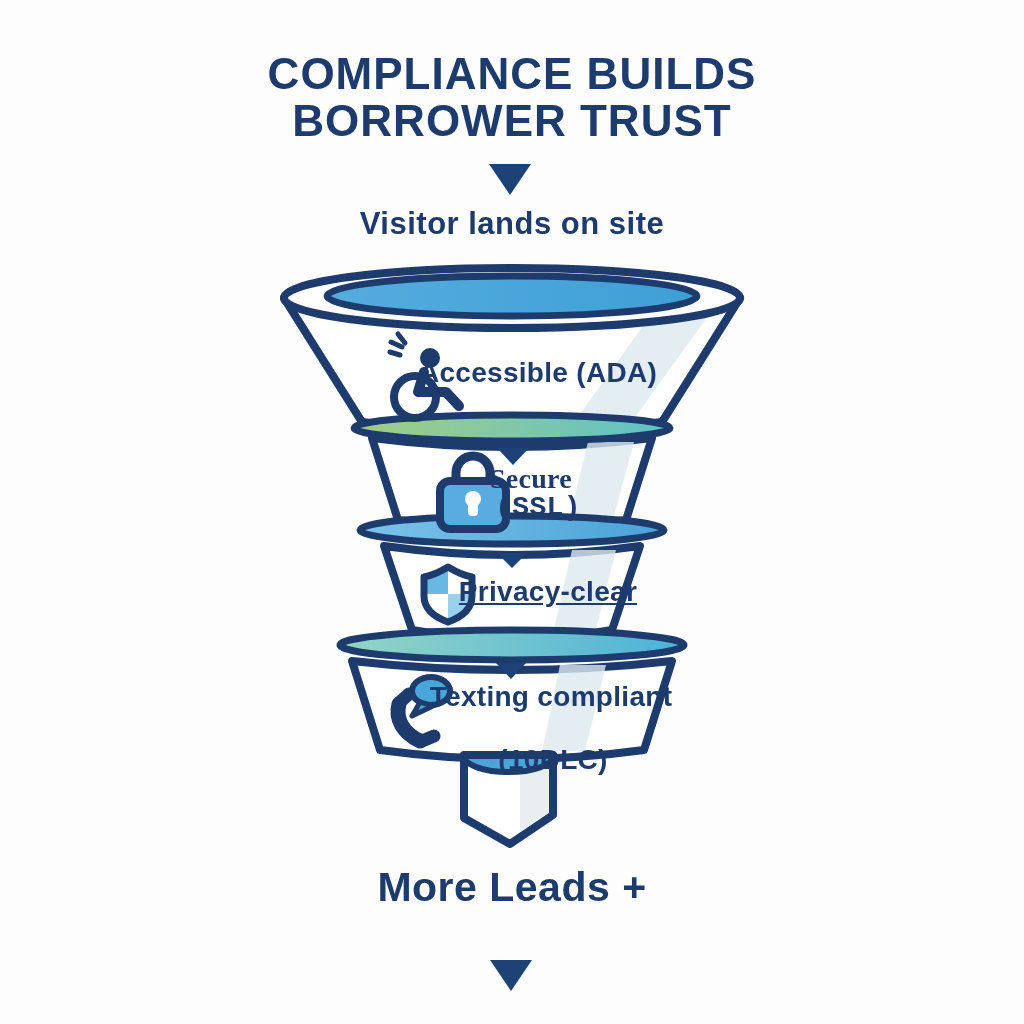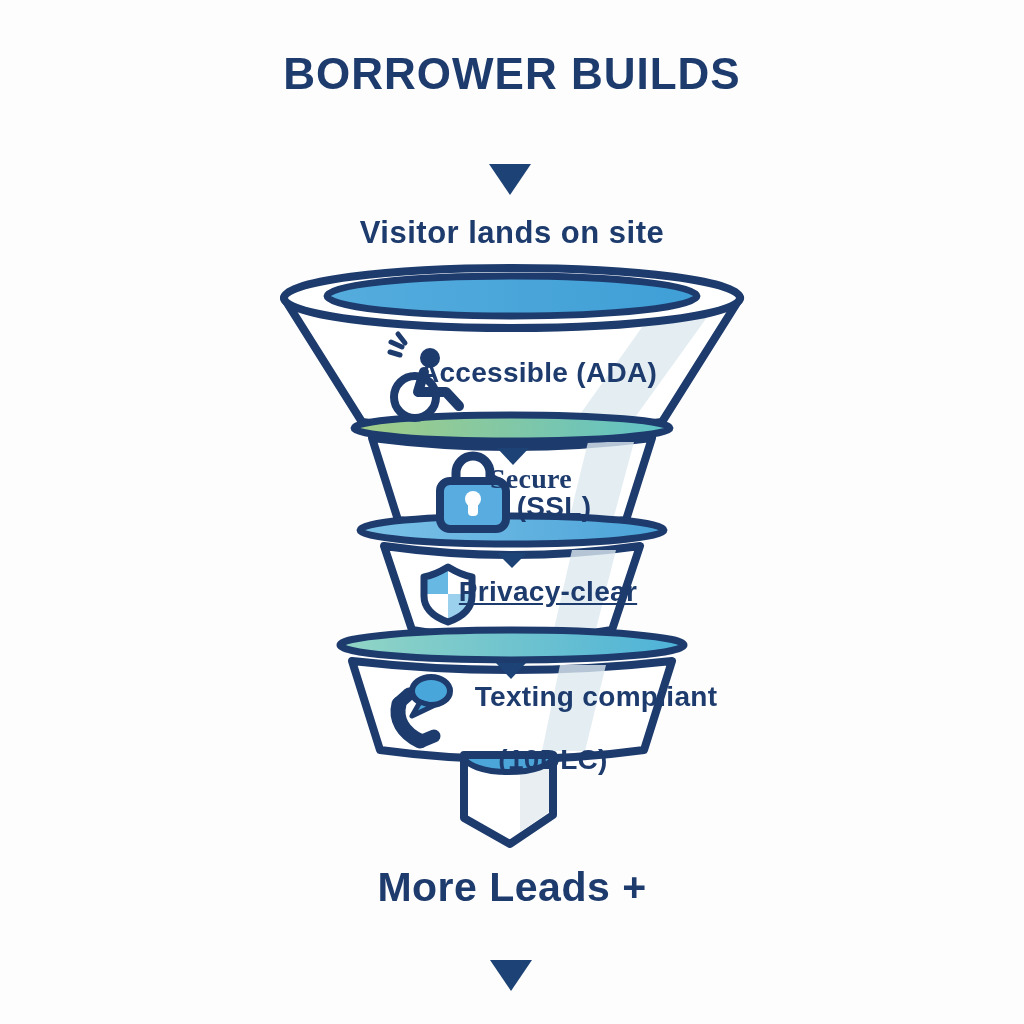--- a/index.html
+++ b/index.html
@@ -7,43 +7,44 @@
     width:1024px;height:1024px;
     background:#fdfdfd;
     font-family:"Liberation Sans", sans-serif;
     position:relative;
     overflow:hidden;
   }
   .stage-canvas{position:absolute;left:0;top:0;width:1024px;height:1024px;}
   .txt{position:absolute;color:#1d3b6d;font-weight:bold;white-space:nowrap;}
   .center-block{left:0;right:0;text-align:center;}
   .title{top:50px;font-size:44px;line-height:1.07;letter-spacing:1px;}
-  .entry-label{top:215px;font-size:31px;letter-spacing:0.5px;text-align:center;}
+  .entry-label{top:206px;font-size:31px;letter-spacing:0.5px;text-align:center;}
   .outcome{top:866px;font-size:41px;line-height:1.05;letter-spacing:0.5px;}
   .stage-label{font-size:28px;letter-spacing:0.3px;transform:translate(-50%,-50%);}
   .lbl-s1{left:538px;top:373px;}
   .lbl-s2{left:531px;top:479px;font-family:Liberation Serif, serif;}
-  .lbl-s2b{left:554px;top:507px;}
+  .lbl-s2b{left:538px;top:507px;font-family:Liberation Mono, monospace;}
   .lbl-s3{left:548px;top:592px;text-decoration:underline;}
-  .lbl-s4{left:551px;top:697px;margin-left:45px;}
+  .lbl-s4{left:551px;top:697px;}
   .lbl-s4b{left:553px;top:760px;}
   .tri-down{
     position:absolute;width:0;height:0;
     border-left:21px solid transparent;
     border-right:21px solid transparent;
     border-top:31px solid #1d4275;
   }
   .tri-title{left:489px;top:164px;}
   .tri-bottom{left:490px;top:960px;}
 </style>
 </head>
 <body>
 
 <div class="txt center-block title">
-  <div>BORROWER BUILDS</div>
+  <div>COMPLIANCE BUILDS</div>
+  <div>BORROWER TRUST</div>
 </div>
 
 <div class="tri-down tri-title"></div>
 
 <div class="txt center-block entry-label">Visitor lands on site</div>
 
 <svg class="stage-canvas" viewBox="0 0 1024 1024">
   <defs>
     <linearGradient id="gradGreen" x1="0" y1="0" x2="1" y2="0">
       <stop offset="0" stop-color="#a3cd85"></stop>

